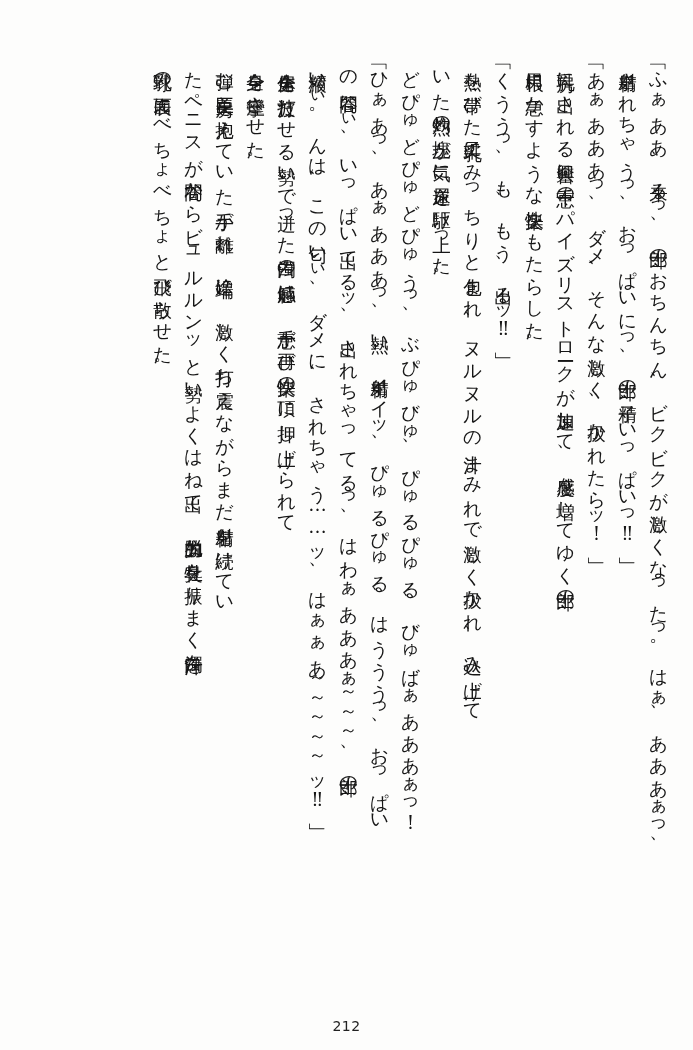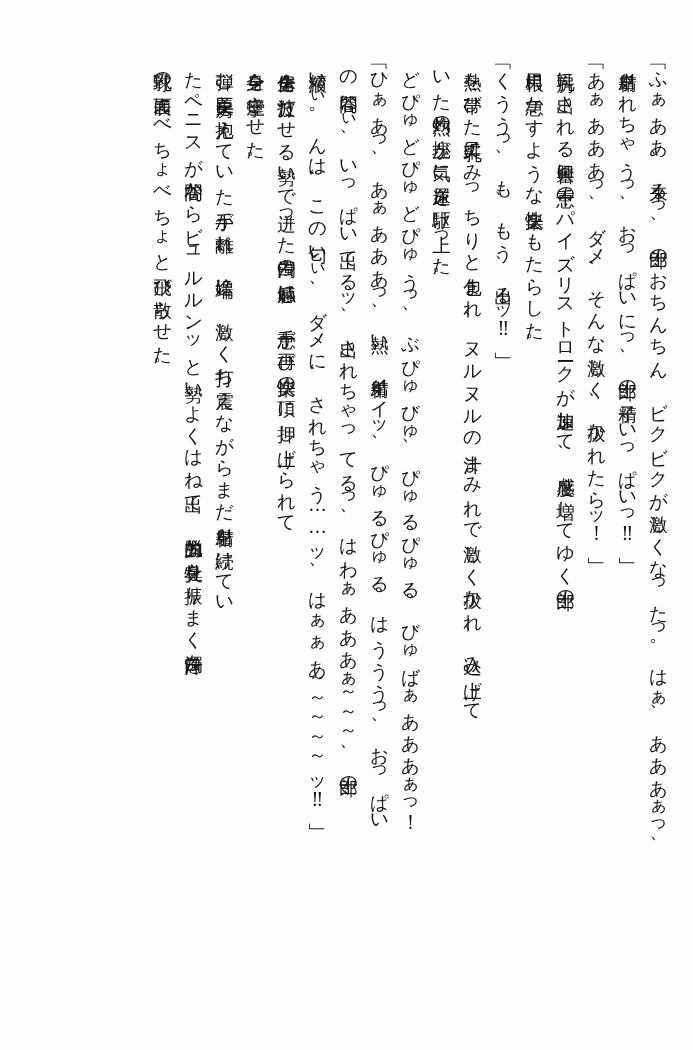--- a/index.html
+++ b/index.html
@@ -84,14 +84,15 @@
     <div class="col">「ひぁあっ、あぁあああっ、熱い、射精イイッ、ぴゅるぴゅる、はうううっ、おっぱい</div>
     <div class="col">の谷間にぃ、いっぱい出てるッ、出されちゃってるっ、はわぁあああぁ～～～、士郎の、</div>
     <div class="col">精液いぃ。んは、この匂いぃ、ダメに、されちゃう……ッ、はぁぁあ～～～～～ッ‼」</div>
     <div class="col">房全体を波打たせる勢いで迸った白濁の感触に、千恵が再び快楽の頂に押し上げられて</div>
     <div class="col">全身を痙攣させた。</div>
     <div class="col">弾む美巨房を抱えていた手が離れ、途端に、激しく打ち震えながらまだ射精を続けてい</div>
     <div class="col">たペニスが谷間からビュルルンッと勢いよくはね出て、脱力的な牡臭を振りまく白濁汁を、</div>
     <div class="col">乳球の表面にべちょべちょと飛び散らせた。</div>
   </div>
 
+  <div id="page-number">212</div>
 
 </div>
 
 </body></html>

